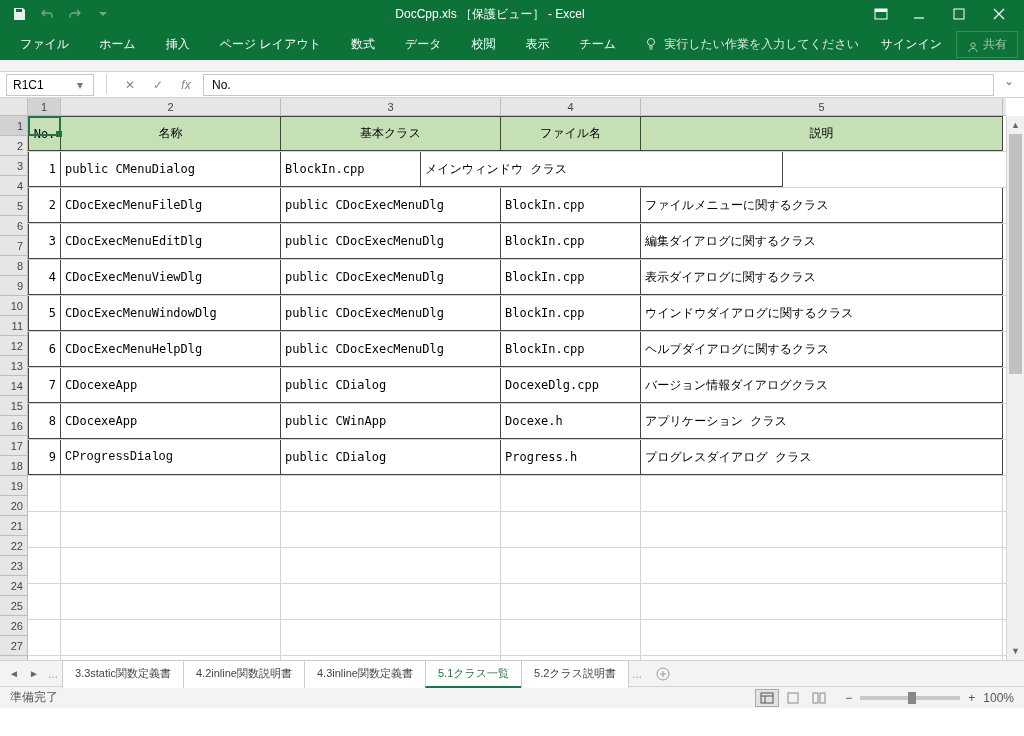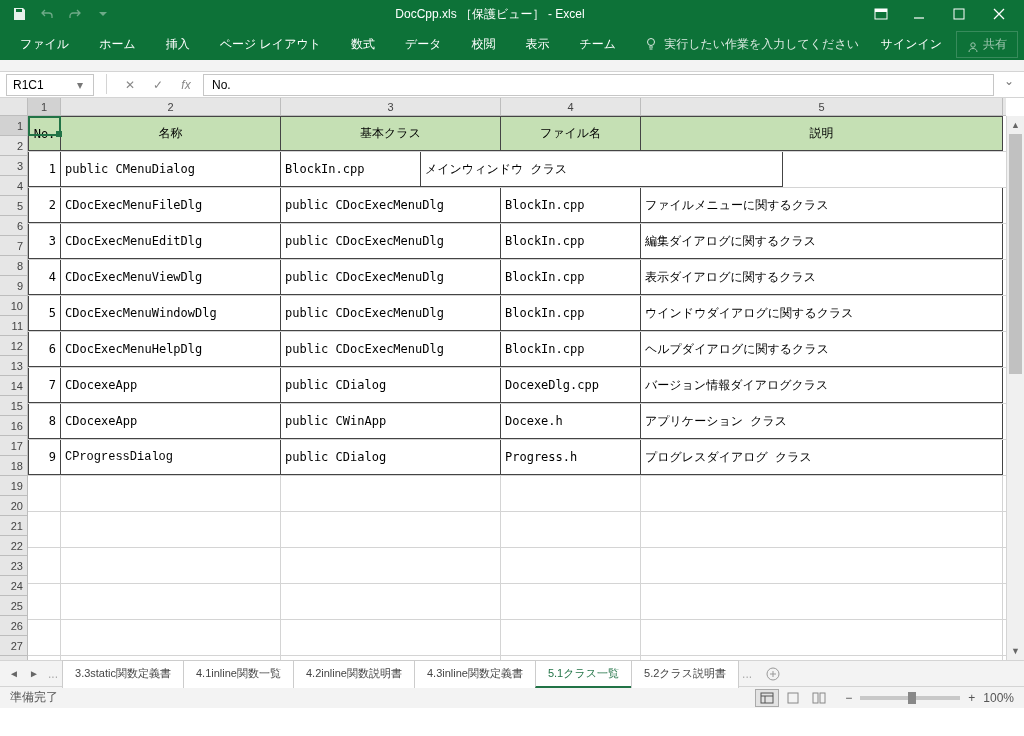--- a/index.html
+++ b/index.html
@@ -398,21 +398,20 @@
     <div class="vscroll-down" style="position:absolute;bottom:0;left:0;right:0">▼</div>
   </div>
 </div>
 
 <div class="sheet-tabs">
   <div class="stnav">◄</div>
   <div class="stnav">►</div>
   <div class="stsep">...</div>
   <div id="sheet-tabs-container" style="display:flex">
       <div class="stab">3.3static関数定義書</div>
-      <div class="stab">4.1inline関数一覧</div>
       <div class="stab">4.2inline関数説明書</div>
       <div class="stab">4.3inline関数定義書</div>
       <div class="stab active">5.1クラス一覧</div>
       <div class="stab">5.2クラス説明書</div>
     </div>
   <div class="stsep">...</div>
   <div class="stadd">
       <svg width="14" height="14" viewBox="0 0 14 14">
         <circle cx="7" cy="7" r="6" fill="none" stroke="#999"></circle>
         <path stroke="#999" d="M7 4v6M4 7h6"></path>

